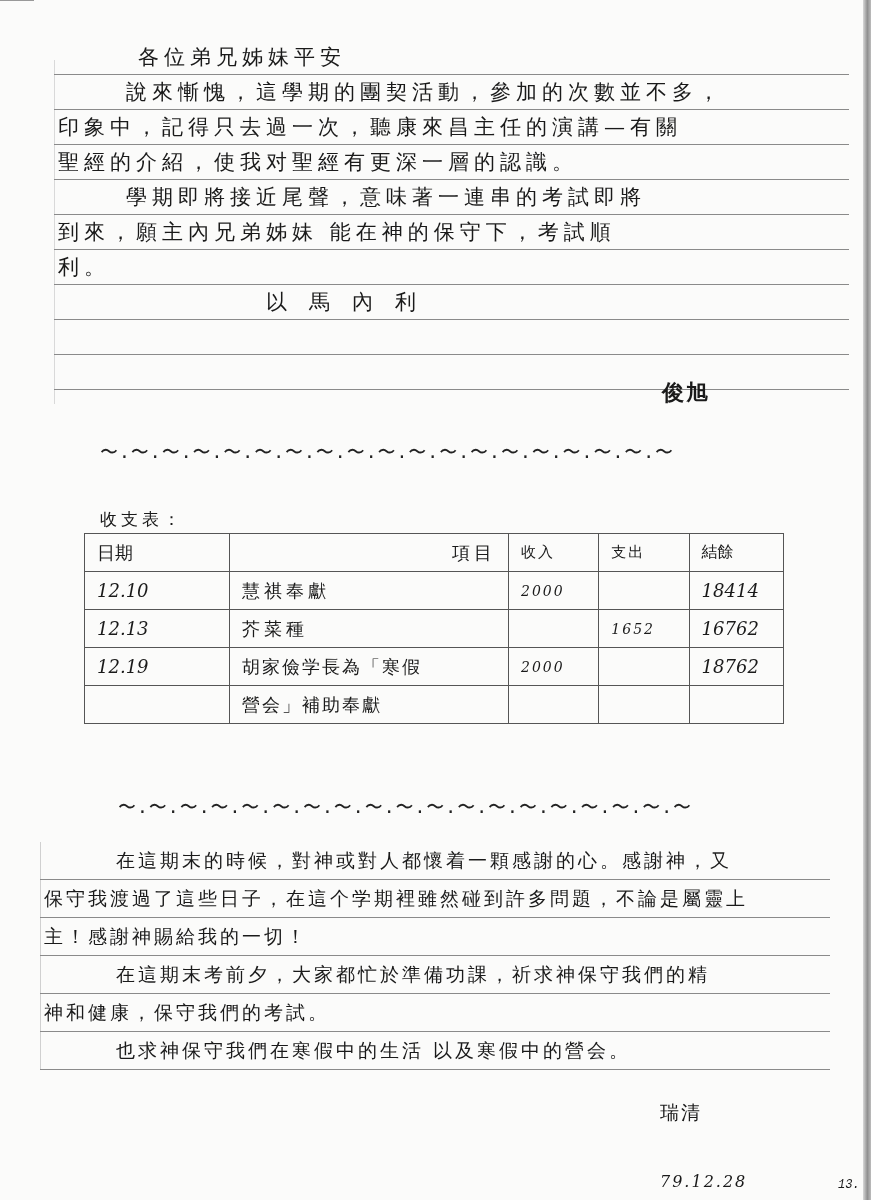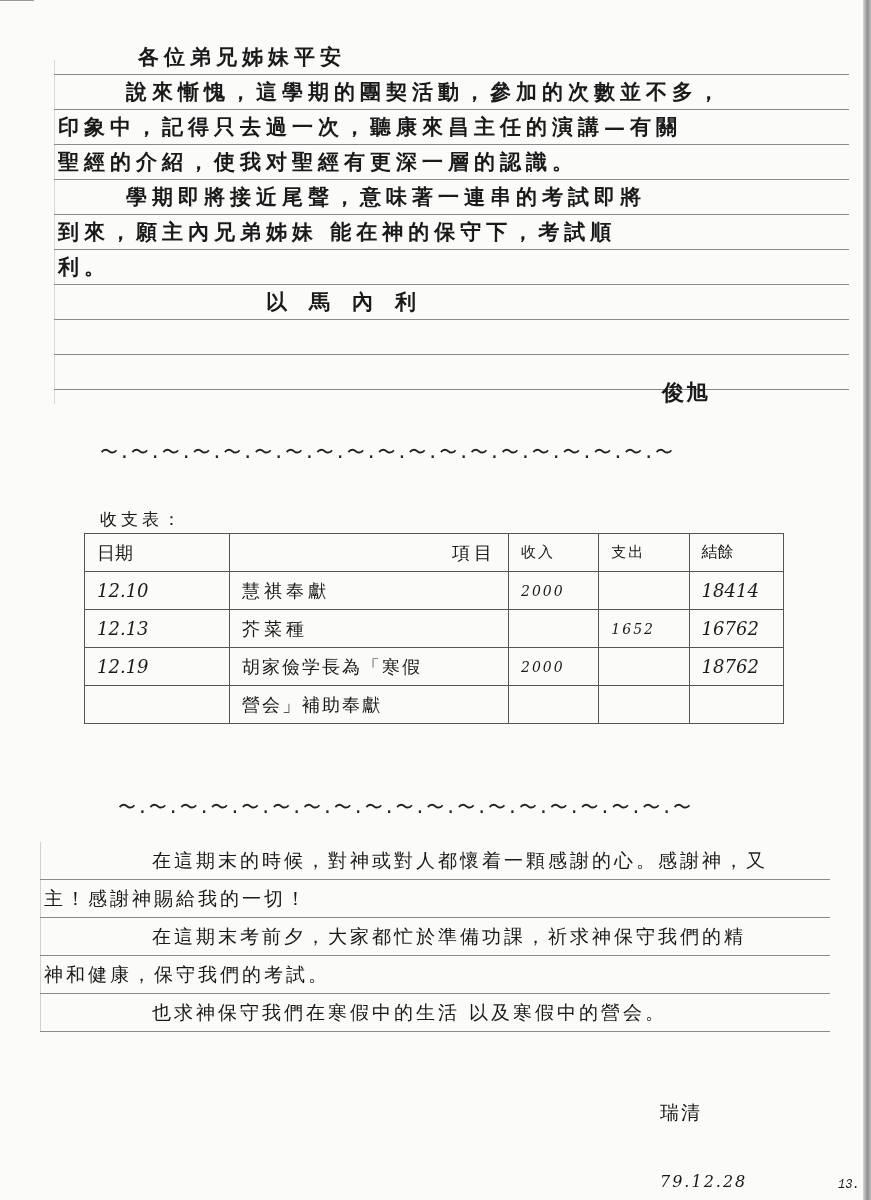--- a/index.html
+++ b/index.html
@@ -18,21 +18,21 @@
   .ruled { position: absolute; }
   .ruled .line {
     position: relative; border-bottom: 1.5px solid #8a8a8a;
     font-size: 21px; line-height: 34px; height: 35px;
     white-space: nowrap; letter-spacing: 5px; padding-left: 4px;
   }
   .ruled .line.indent { padding-left: 72px; }
   .hand { font-family: "DejaVu Serif", serif; }
 
   #letter1 { left: 54px; top: 40px; width: 795px; }
-  #letter1 .line { height: 34px; font-weight: bold; }
+  #letter1 .line { height: 34px; }
   #letter1 .frame { position: absolute; left: 0; top: 20px; bottom: -14px; width: 1px; background: #d9d9d9; }
 
   .divider {
     position: absolute; font-family: "DejaVu Sans Mono", monospace;
     font-size: 18px; letter-spacing: 1px; color: #222; white-space: nowrap;
   }
   #divider1 { left: 100px; top: 440px; }
   #divider2 { left: 118px; top: 795px; }
 
   #table-title { position: absolute; left: 100px; top: 508px; font-size: 17px; letter-spacing: 4px; }
@@ -47,21 +47,21 @@
   table.ledger .c-date { width: 118px; font-style: italic; }
   table.ledger .c-item { width: 250px; letter-spacing: 4px; }
   table.ledger .c-num  { width: 64px; font-style: italic; font-size: 14px; letter-spacing: 2px; }
   table.ledger .c-bal  { width: 68px; font-style: italic; }
   table.ledger th.c-item { text-align: right; }
   table.ledger tr.cont td.c-date, table.ledger tr.cont td.c-num,
   table.ledger tr.cont td.c-bal { border-top: none; }
 
   #letter2 { left: 40px; top: 842px; width: 790px; }
   #letter2 .line { font-size: 19px; letter-spacing: 3px; height: 37px; line-height: 36px; }
-  #letter2 .line.indent { padding-left: 112px; }
+  #letter2 .line.indent { padding-left: 76px; }
   #letter2 .frame { position: absolute; left: 0; top: 0; bottom: 0; width: 1px; background: #d0d0d0; }
 
   .sig1 { position: absolute; left: 662px; top: 378px; font-size: 22px; letter-spacing: 2px; font-weight: bold; }
   .sig2 { position: absolute; left: 660px; top: 1100px; font-size: 19px; letter-spacing: 2px; }
   .date2 { position: absolute; left: 660px; top: 1172px; font-size: 16px; font-style: italic; letter-spacing: 2px; }
   .page-no { position: absolute; left: 838px; top: 1178px; font-size: 12px; font-style: italic; font-family: Liberation Mono, monospace; }
   .closing { letter-spacing: 22px !important; padding-left: 212px !important; }
 </style>
 </head>
 <body>
@@ -125,20 +125,21 @@
     <td class="c-bal"></td>
   </tr>
 </tbody>
   </table>
 
 <div class="divider" id="divider2">〜.〜.〜.〜.〜.〜.〜.〜.〜.〜.〜.〜.〜.〜.〜.〜.〜.〜.〜</div>
 
 <div class="ruled" id="letter2">
   <div class="frame"></div>
   <div class="line hand indent">在這期末的時候，對神或對人都懷着一顆感謝的心。感謝神，又</div>
+  <div class="line hand">保守我渡過了這些日子，在這个学期裡雖然碰到許多問題，不論是屬靈上</div>
   <div class="line hand">主！感謝神賜給我的一切！</div>
   <div class="line hand indent">在這期末考前夕，大家都忙於準備功課，祈求神保守我們的精</div>
   <div class="line hand">神和健康，保守我們的考試。</div>
   <div class="line hand indent">也求神保守我們在寒假中的生活 以及寒假中的營会。</div>
 </div>
 <div class="sig2 hand">瑞清</div>
 <div class="date2 hand">79.12.28</div>
 
 <div class="page-no hand">13.</div>
 

